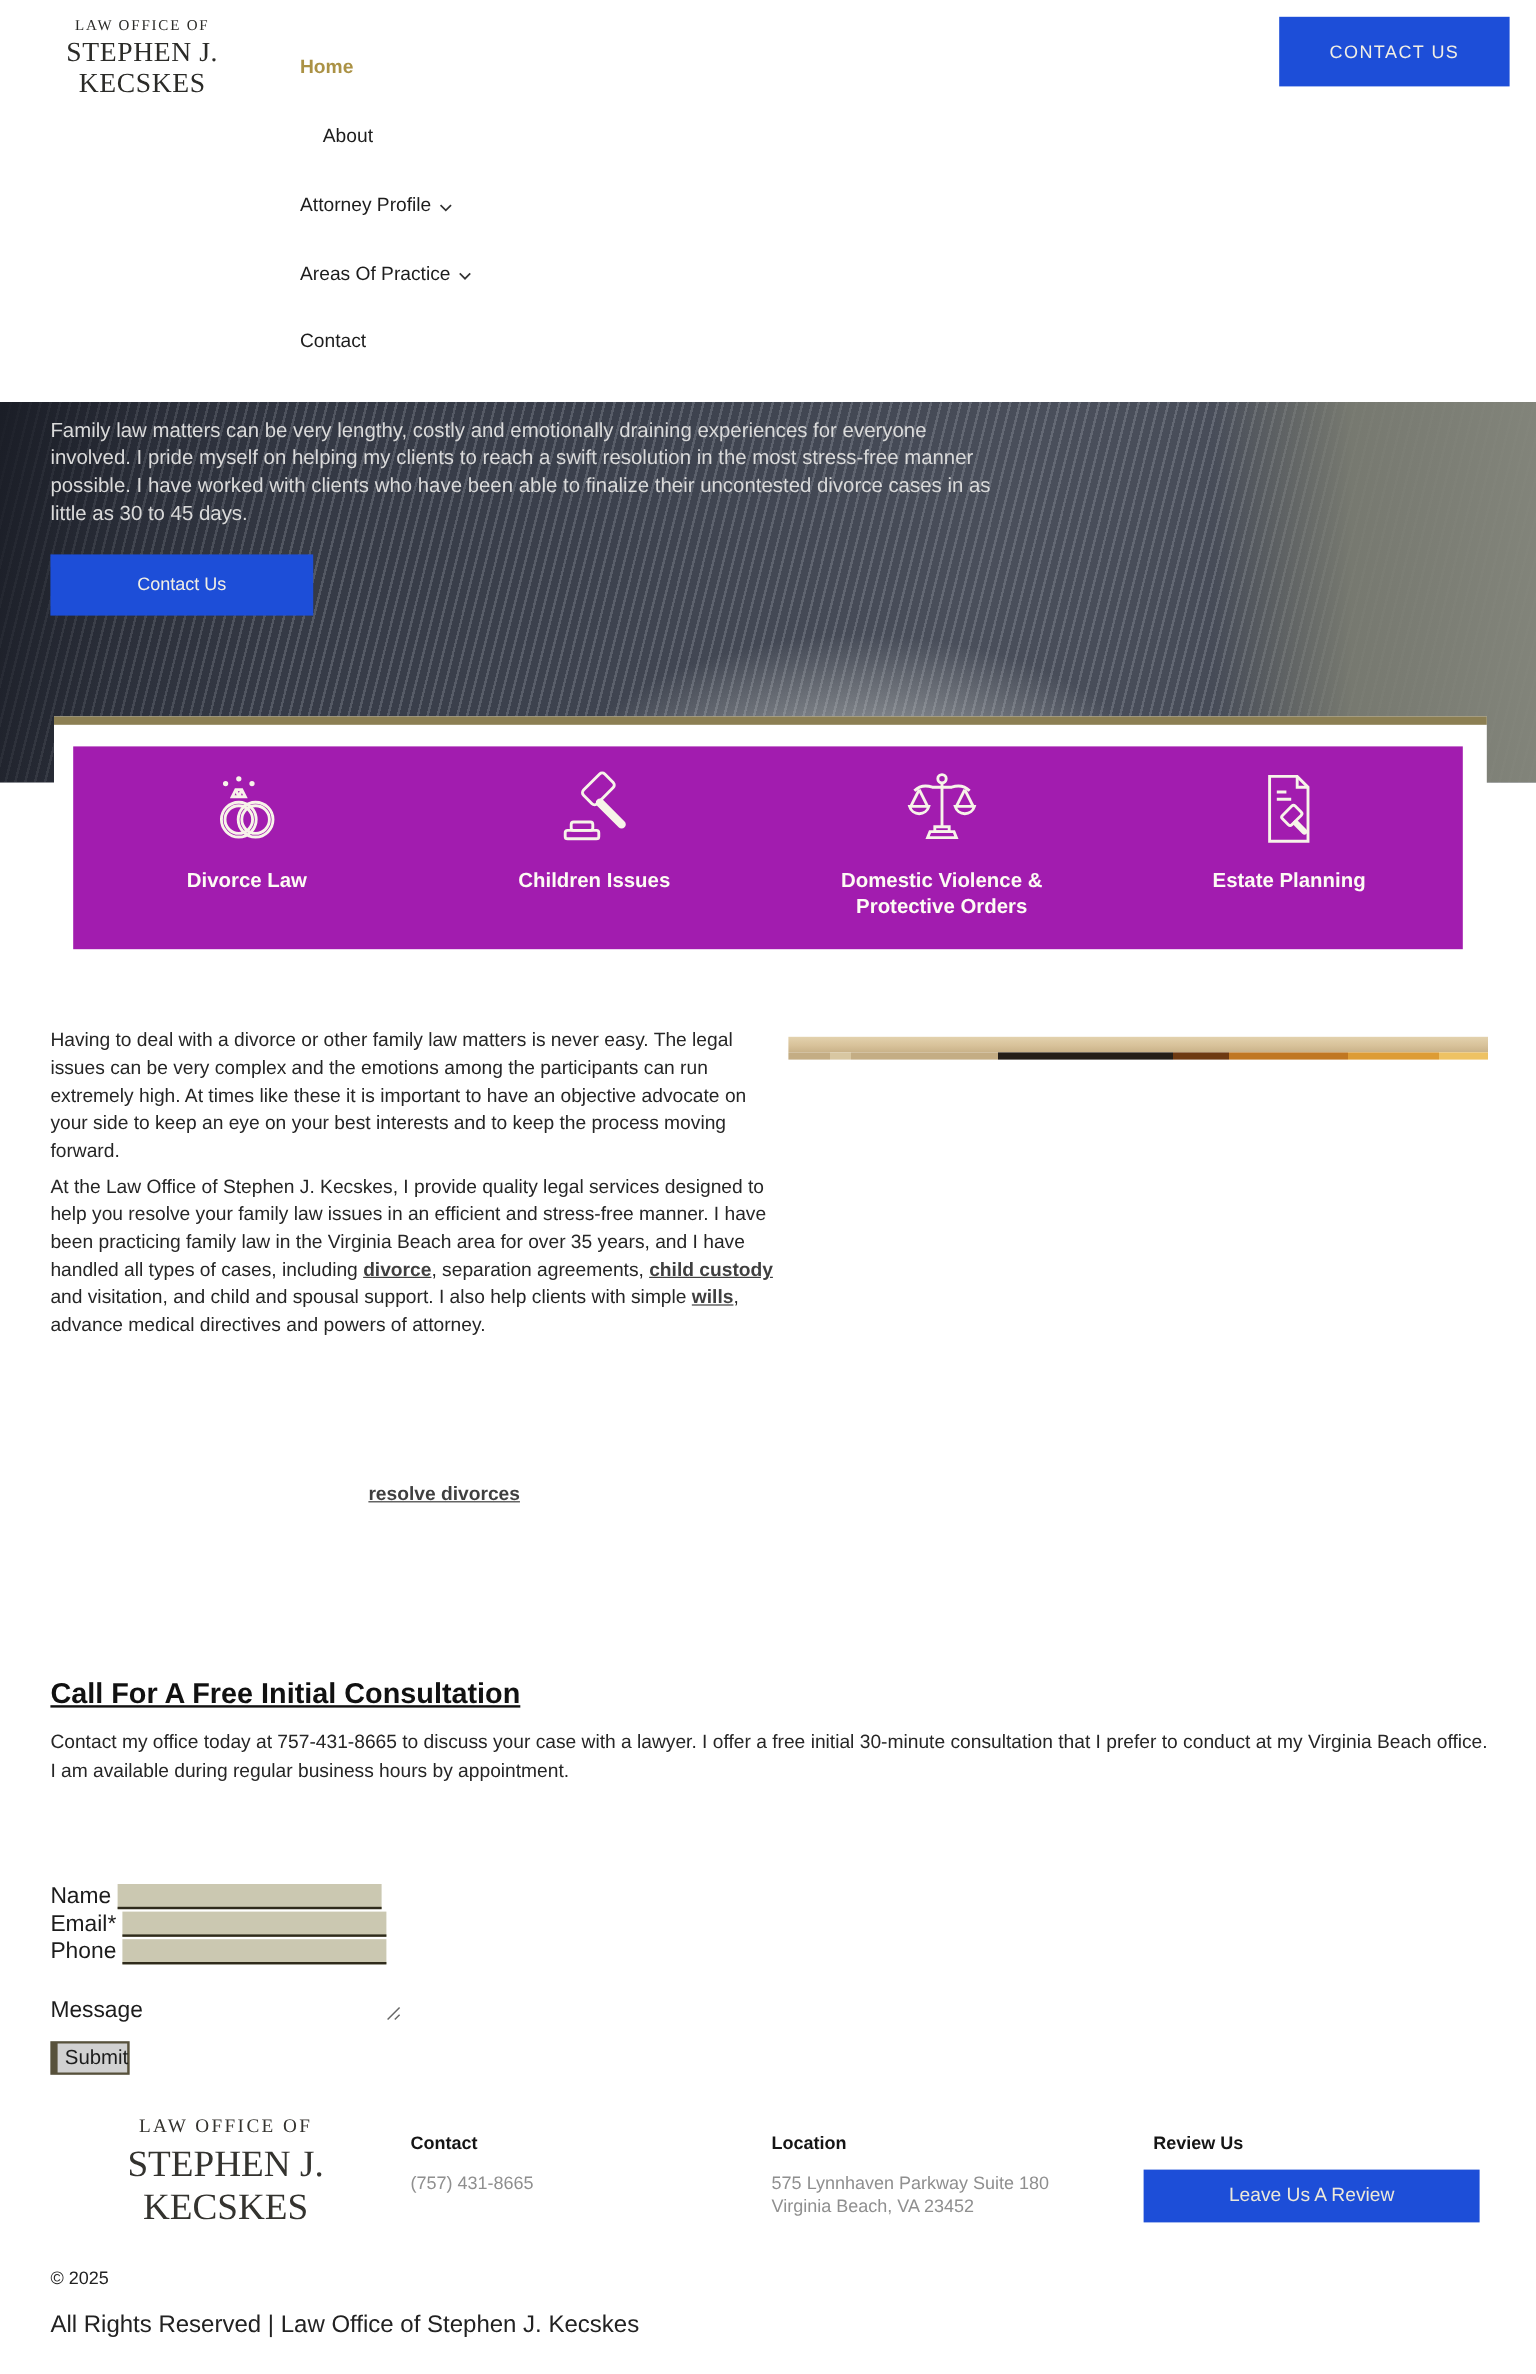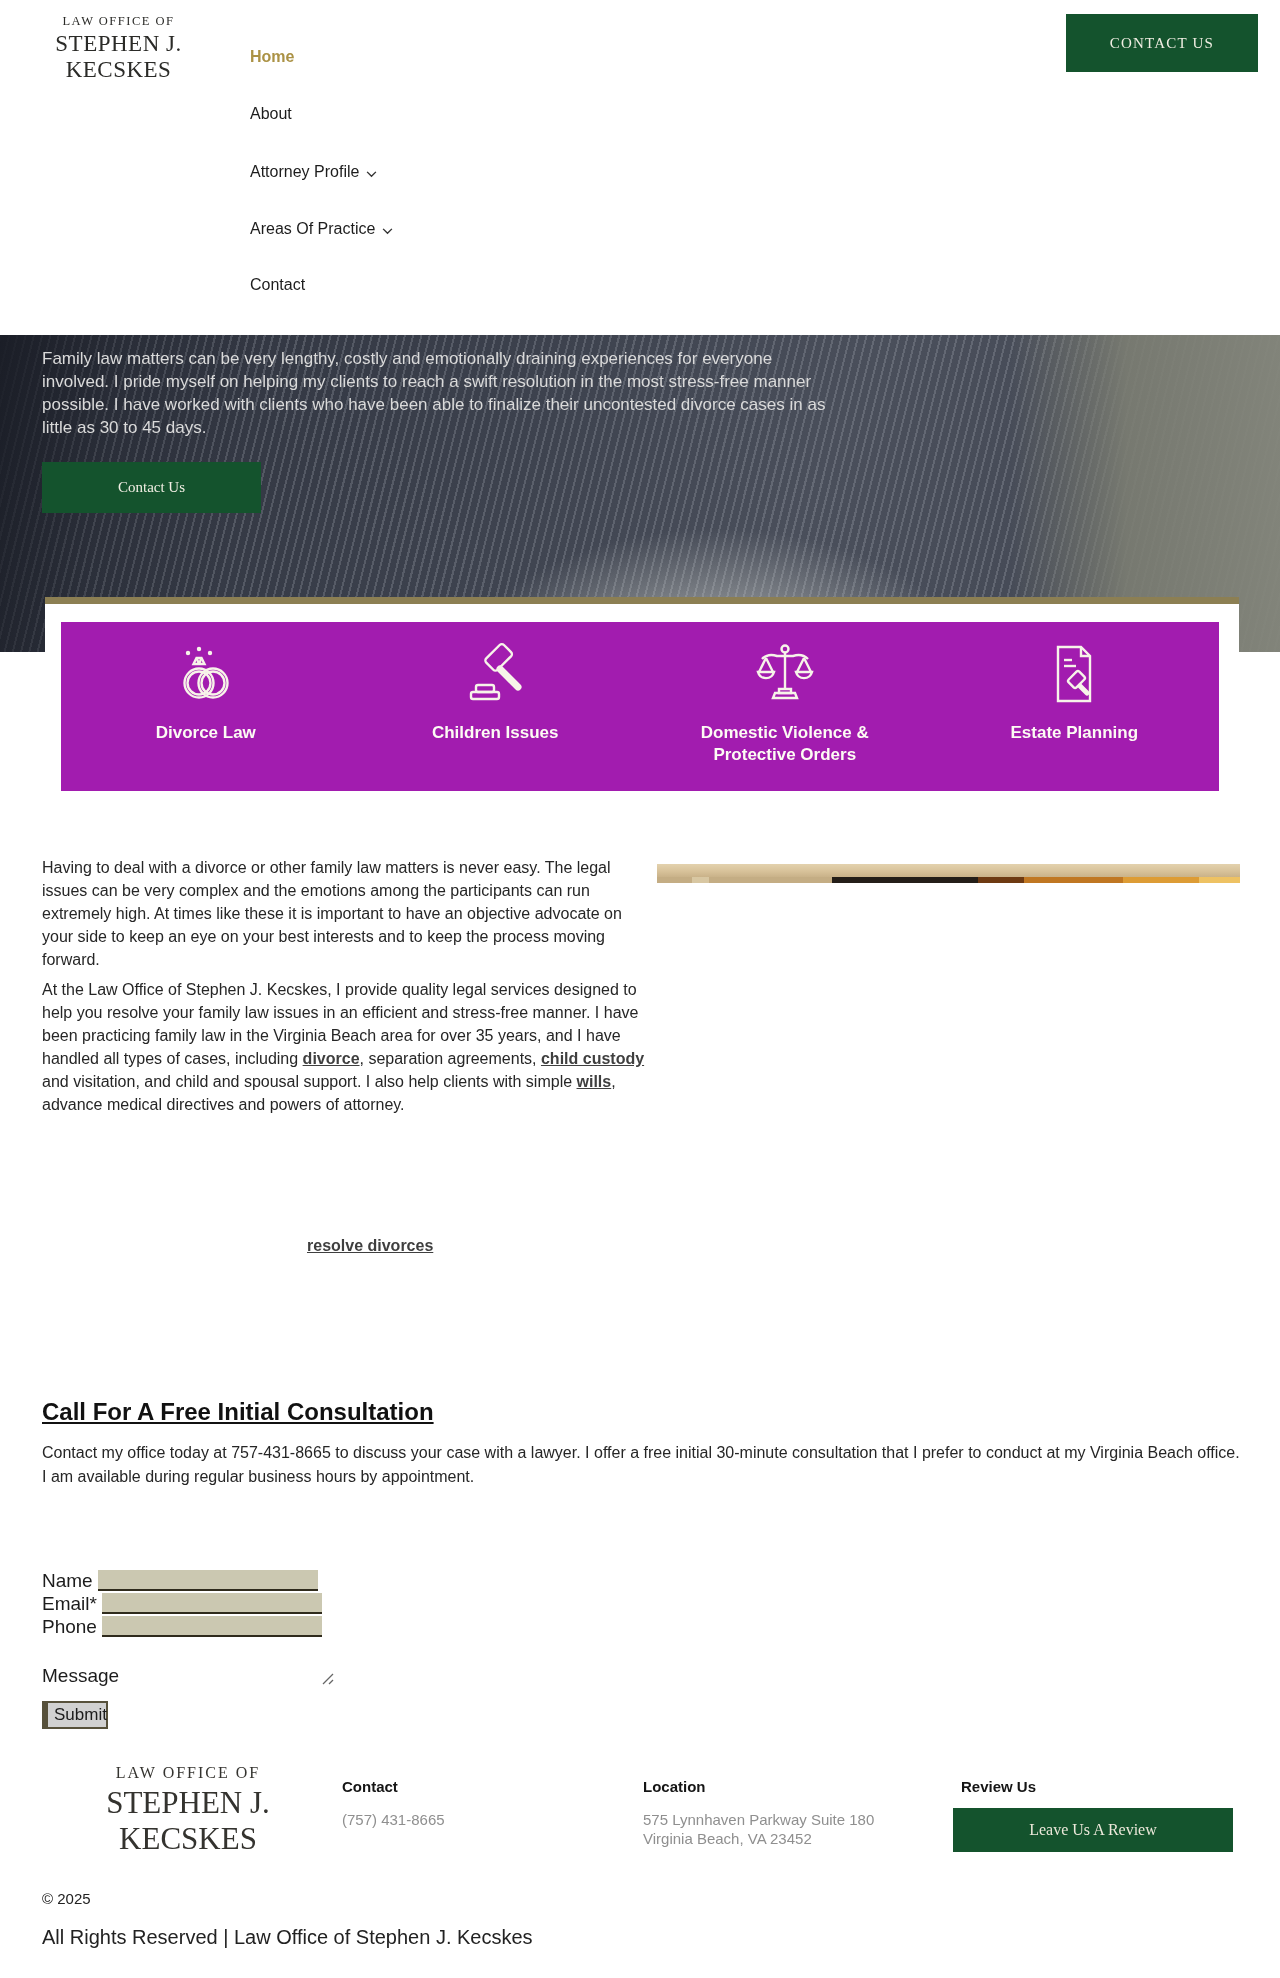--- a/index.html
+++ b/index.html
@@ -7,22 +7,22 @@
         font-family:"Liberation Sans",sans-serif;color:#262626;overflow:hidden;}
   .abs{position:absolute;}
 
   
   .logo-box{left:13px;top:14px;width:211px;text-align:center;color:#2b2b28;}
   .logo-top{font-family:"Liberation Serif",serif;font-size:12.5px;letter-spacing:1.5px;}
   .logo-main{font-family:"Liberation Serif",serif;font-size:23px;letter-spacing:.5px;margin-top:2px;}
   .nav-item{left:250px;font-size:16px;color:#1d1d1d;cursor:pointer;display:flex;align-items:center;gap:7px;}
   .nav-item.active{color:#AB9245;font-weight:bold;}
   .chev{display:inline-block;margin-top:2px;}
-  .btn-olive{background:#14532d;color:#F2EFE4;display:flex;align-items:center;justify-content:center;
-             cursor:pointer;font-size:15px;font-family:Liberation Serif, serif;}
+  .btn-olive{background:#1d4ed8;color:#F2EFE4;display:flex;align-items:center;justify-content:center;
+             cursor:pointer;font-size:15px;}
   .cta-top{left:1066px;top:14px;width:192px;height:58px;letter-spacing:1.2px;}
 
   
   .hero{left:0;top:335px;width:1280px;height:317px;
     background:
       radial-gradient(ellipse 430px 260px at 56% 112%, rgba(216,219,214,.85), rgba(216,219,214,0) 62%),
       linear-gradient(100deg, rgba(26,29,38,.96) 0%, rgba(26,29,38,.25) 10%, rgba(26,29,38,0) 20%),
       linear-gradient(to right, rgba(0,0,0,0) 79%, rgba(124,126,115,.9) 88%, rgba(133,135,124,.95) 100%),
       repeating-linear-gradient(104deg, rgba(218,223,231,.18) 0 2px, rgba(0,0,0,0) 2px 8px),
       linear-gradient(115deg,#2b2f3a 0%,#3c414d 38%,#4a4f5b 62%,#414652 100%);}
@@ -84,21 +84,21 @@
 <div class="page">
 
   <div class="abs logo-box">
     <div class="logo-top">LAW OFFICE OF</div>
     <div class="logo-main">STEPHEN J. KECSKES</div>
   </div>
 
   <div class="abs nav-item active" style="top:48px;">
     <span>Home</span>
   </div>
-  <div class="abs nav-item" style="top:105px;">
+  <div class="abs nav-item" style="top:105px;margin-left:19px;">
     <span>About</span>
   </div>
   <div class="abs nav-item" style="top:162px;">
     <span>Attorney Profile</span>
     <span class="chev">
       <svg width="11" height="7" viewBox="0 0 12 8">
           <path d="M1 1 L6 6 L11 1" fill="none" stroke="#333" stroke-width="1.6"></path>
         </svg>
     </span>
   </div>

